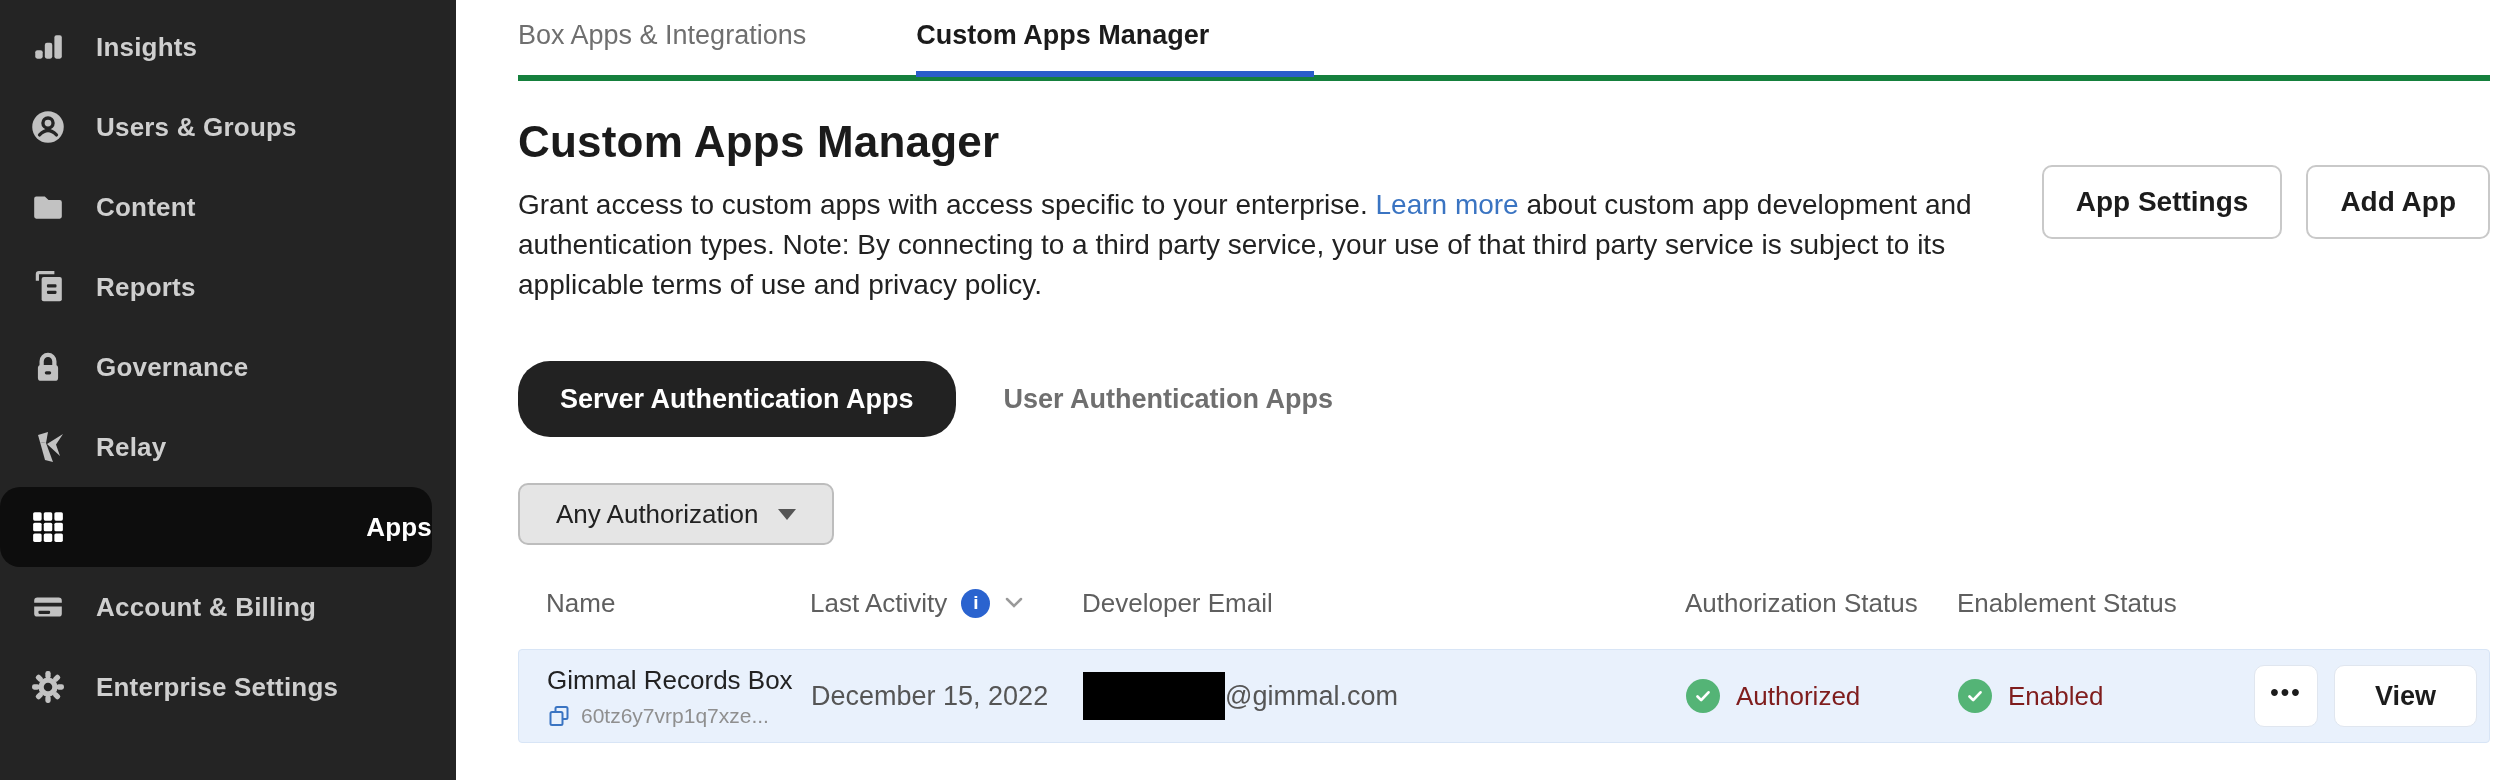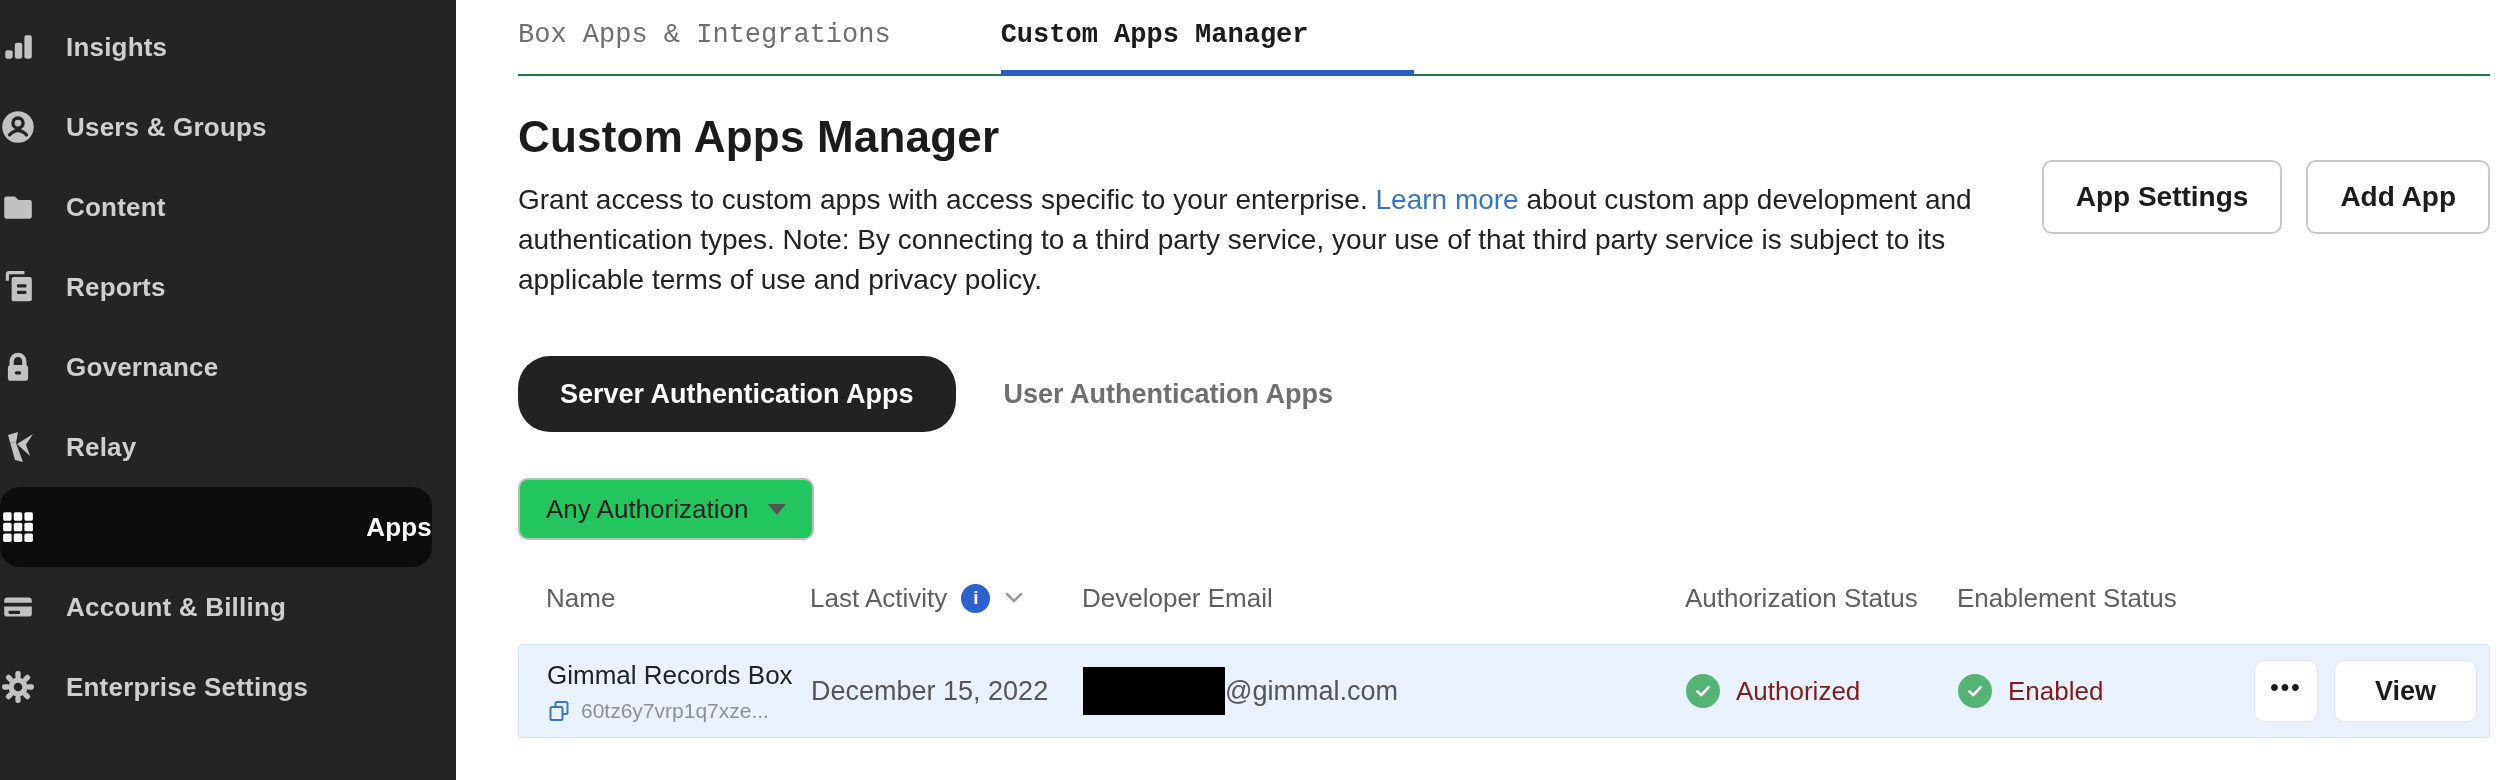--- a/index.html
+++ b/index.html
@@ -13,20 +13,21 @@
 
   
   .sidebar {
     width: 456px; height: 780px; flex-shrink: 0;
     background: #242424;
     padding-top: 7px;
   }
   .nav-item {
     height: 80px;
     display: flex; align-items: center;
+    padding-left: 30px;
     color: #cfcfcf;
     font-size: 26px; font-weight: bold;
     cursor: pointer;
   }
   .nav-item .nav-icon { width: 36px; height: 36px; display: flex; align-items: center; justify-content: center; flex-shrink: 0; }
   .nav-item .nav-label { margin-left: 30px; letter-spacing: 0.2px; }
   .nav-item.active {
     background: #0d0d0d;
     color: #ffffff;
     margin-right: 24px;
@@ -35,23 +36,22 @@
   }
   .nav-icon svg { display: block; }
 
   
   .main { flex: 1; padding: 0 14px 0 62px; }
 
   
   .tabs {
     margin-top: 20px;
     display: flex; align-items: flex-end;
-    border-bottom: 2px solid #15803d;
+    border-bottom: 6px solid #15803d;
     font-size: 27px;
-    font-family: Liberation Mono, monospace;
   }
   .tab { padding-bottom: 24px; color: #6f6f6f; cursor: pointer; }
   .tab.active {
     margin-left: 110px;
     padding-bottom: 20px; padding-right: 105px;
     color: #1b1b1b; font-weight: bold;
     border-bottom: 6px solid #2a5cc9;
     margin-bottom: -2px;
   }
 
@@ -79,23 +79,23 @@
     border-radius: 32px;
     font-size: 27px; font-weight: bold;
     cursor: pointer;
   }
   .seg-alt { margin-left: 48px; font-size: 27px; font-weight: bold; color: #6f6f6f; cursor: pointer; }
 
   
   .filter-row { margin-top: 46px; }
   .dropdown {
     display: inline-flex; align-items: center; gap: 20px;
-    height: 62px; padding: 0 26px;
+    height: 62px; padding: 0 36px;
     border: 2px solid #bdbdbd; border-radius: 10px;
-    background: #22c55e;
+    background: #e5e5e5;
     font-size: 26px; color: #222222;
     cursor: pointer;
   }
   .caret { width: 0; height: 0; border-left: 9px solid transparent; border-right: 9px solid transparent; border-top: 11px solid #555555; }
 
   
   .grid-cols {
     display: grid;
     grid-template-columns: 264px 272px 603px 272px 280px 1fr;
     align-items: center;

